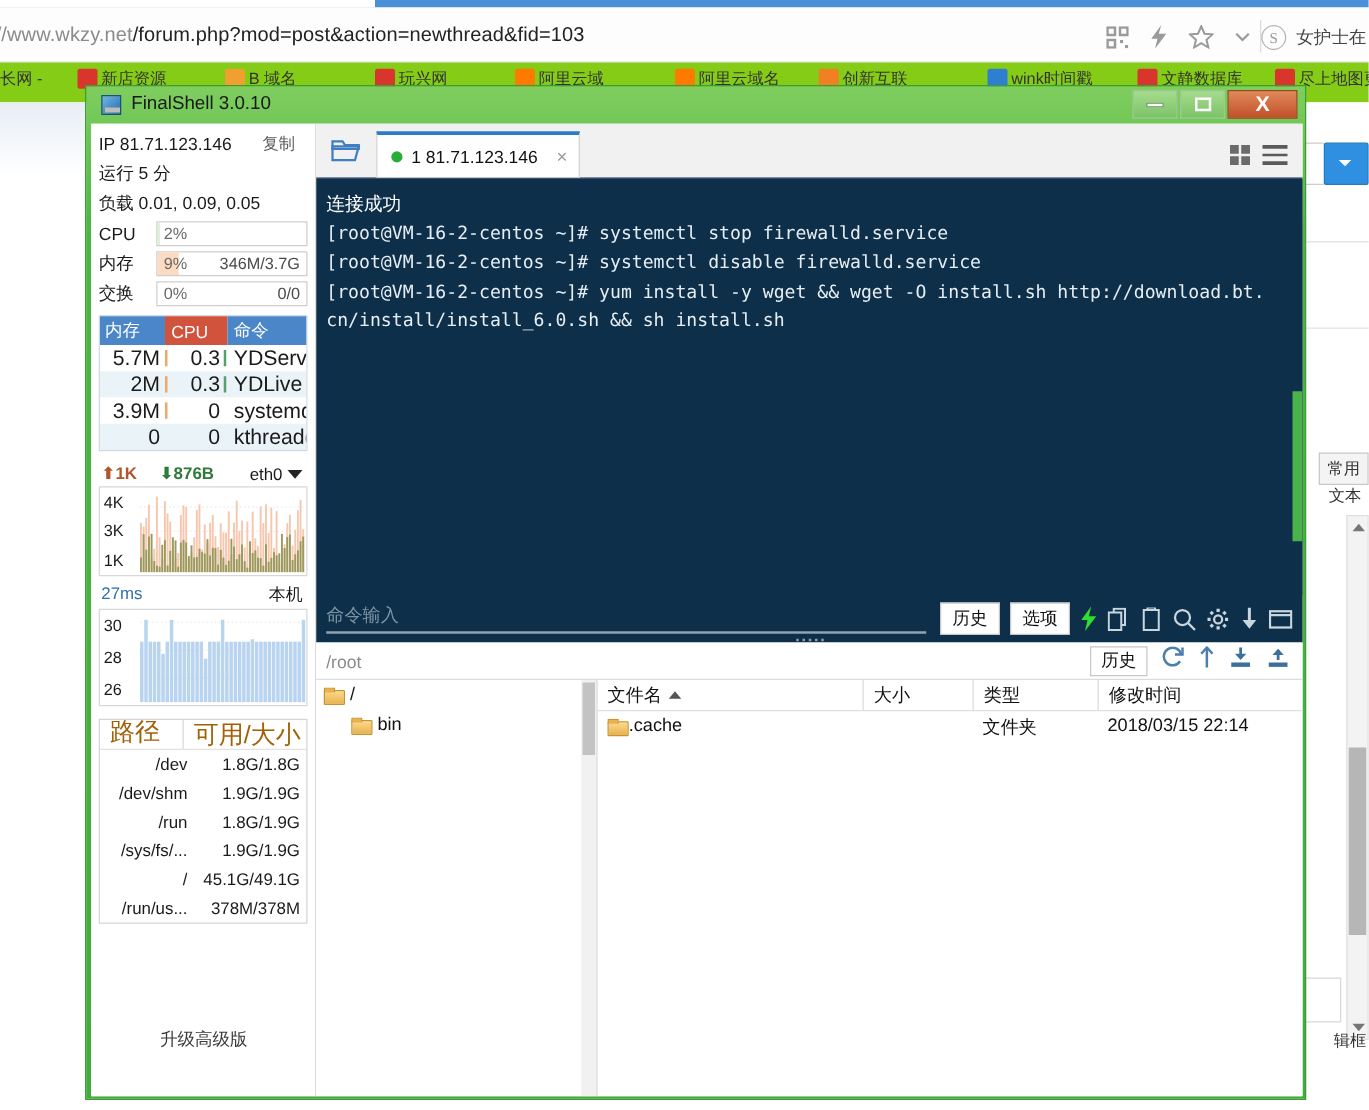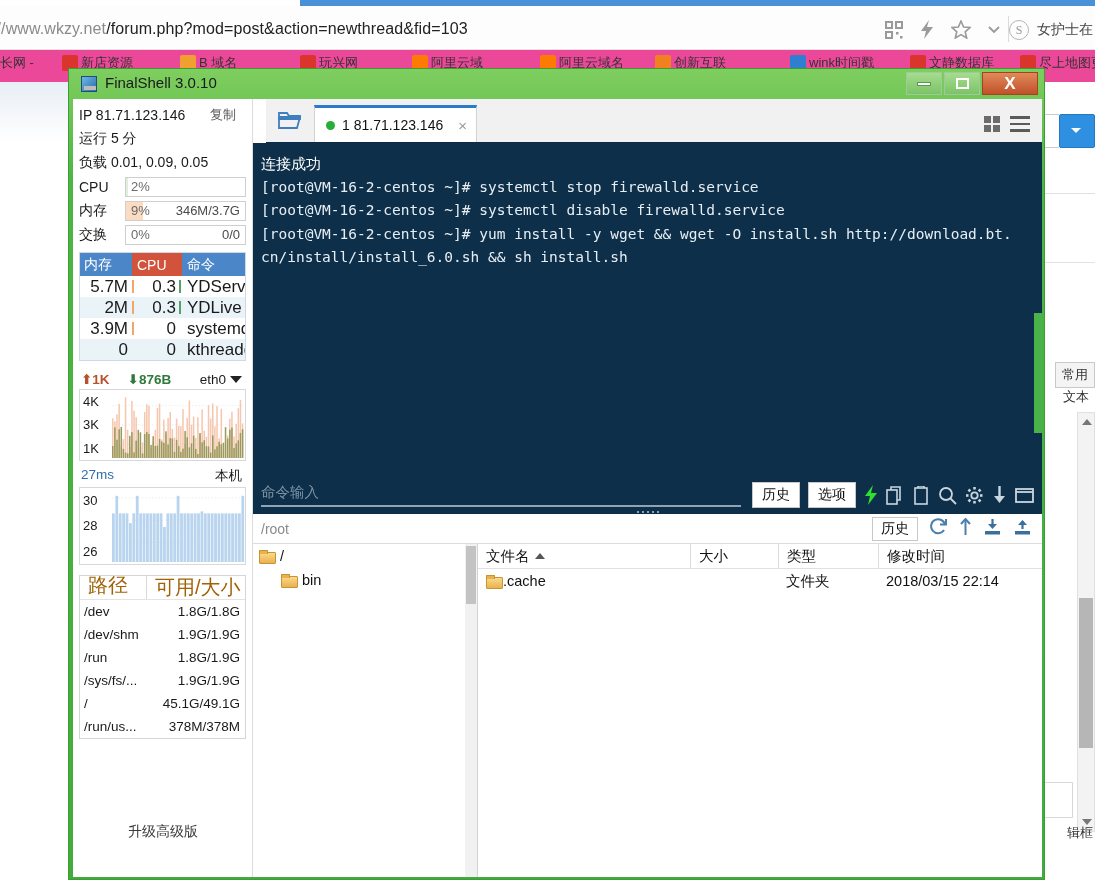--- a/index.html
+++ b/index.html
@@ -24,21 +24,21 @@
   }
   .br-url .dim { color:#8b8b8b; }
   .br-icons { position:absolute; right:95px; top:14px; display:flex; gap:17px; align-items:center; color:#9a9a9a; }
   .br-icons svg { display:block; }
   .br-divider { position:absolute; right:86px; top:10px; width:1px; height:26px; background:#dcdcdc; }
   .br-acct { position:absolute; right:2px; top:14px; display:flex; gap:8px; align-items:center; font-size:14px; color:#444; white-space:nowrap; }
   .s-circle { width:20px; height:20px; border-radius:50%; border:1.5px solid #b5b5b5; color:#9a9a9a;
               font-size:12px; display:flex; align-items:center; justify-content:center; font-family:"Liberation Serif", serif;}
 
   
-  .br-bmbar { position:absolute; left:0; top:50px; width:1095px; height:32px; background:#ec4899; }
+  .br-bmbar { position:absolute; left:0; top:50px; width:1095px; height:32px; background:#84cc16; }
   .bm { position:absolute; top:4px; display:flex; align-items:center; gap:3px; font-size:13px; color:#333; white-space:nowrap; }
   .bm .fav { width:16px; height:16px; border-radius:2px; flex:none; }
   .bm-label { overflow:hidden; }
 
   
   .br-page { position:absolute; left:0; top:82px; width:1095px; height:806px; background:#fff; }
   .pg-leftgrad { position:absolute; left:0; top:0; width:200px; height:60px;
                  background:linear-gradient(180deg,#e8eef5 0%, #ffffff 100%); }
   .pg-bluebtn { position:absolute; right:0px; top:32px; width:36px; height:34px; background:#2f8fe0;
                 border:1px solid #2579bf; border-radius:2px; }
@@ -123,29 +123,29 @@
   .plot svg { display:block; width:100%; height:100%; }
   .lat-hdr { display:flex; font-size:13.5px; margin:6px 0 2px 2px; color:#2f6fae; }
   .lat-hdr .right { margin-left:auto; color:#1a1a1a; padding-right:4px; }
 
   
   .disk { margin-top:10px; border:1px solid #d5d5d5; }
   .disk-head { display:flex; height:24px; font-size:20px; color:#a16207; align-items:flex-end; border-bottom:1px solid #e3e3e3;}
   .disk-head .p { width:66px; padding-left:8px; }
   .disk-head .a { flex:1; padding-left:8px; border-left:1px solid #d9d9d9; height:100%; display:flex; align-items:center; }
   .disk-row { display:flex; height:23px; font-size:13.5px; color:#1a1a1a; align-items:center; }
-  .disk-row .p { width:70px; padding-left:4px; white-space:nowrap; overflow:hidden;}
+  .disk-row .p { width:70px; padding-left:4px; white-space:nowrap; overflow:hidden;text-align:right;}
   .disk-row .a { flex:1; text-align:right; padding-right:5px; white-space:nowrap; }
 
   .sb-upgrade { position:absolute; left:0; bottom:36px; width:180px; text-align:center;
                 font-size:14px; color:#3a3a3a; }
 
   
   .main { flex:1; position:relative; display:flex; flex-direction:column; }
-  .tabbar { height:44px; background:#f1f1f1; border-bottom:1px solid #0a2b4a; position:relative; display:flex; align-items:flex-end;margin-left:13px; }
+  .tabbar { height:44px; background:#f1f1f1; border-bottom:1px solid #0a2b4a; position:relative; display:flex; align-items:flex-end; }
   .folder-btn { width:48px; height:44px; display:flex; align-items:center; justify-content:center; }
   .tab { height:37px; min-width:160px; background:#fff; border:1px solid #d3d3d3; border-bottom:none;
          border-top:3px solid #2a7bc8; display:flex; align-items:center; gap:7px; padding:0 9px 0 11px; font-size:14px; color:#111; }
   .tab .dot { width:9px; height:9px; border-radius:50%; background:#27ae38; }
   .tab .cl { margin-left:8px; color:#9b9b9b; font-size:15px; }
   .tabbar .tr-icons { margin-left:auto; display:flex; gap:10px; align-items:center; padding:0 12px 10px 0; }
   .gridicon { width:16px; height:16px; display:grid; grid-template-columns:7px 7px; grid-template-rows:7px 7px; gap:2px;}
   .gridicon i { background:#6b6b6b; display:block; }
   .hamb { width:20px; height:16px; display:flex; flex-direction:column; justify-content:space-between; }
   .hamb i { height:2.6px; background:#5a5a5a; display:block; }

